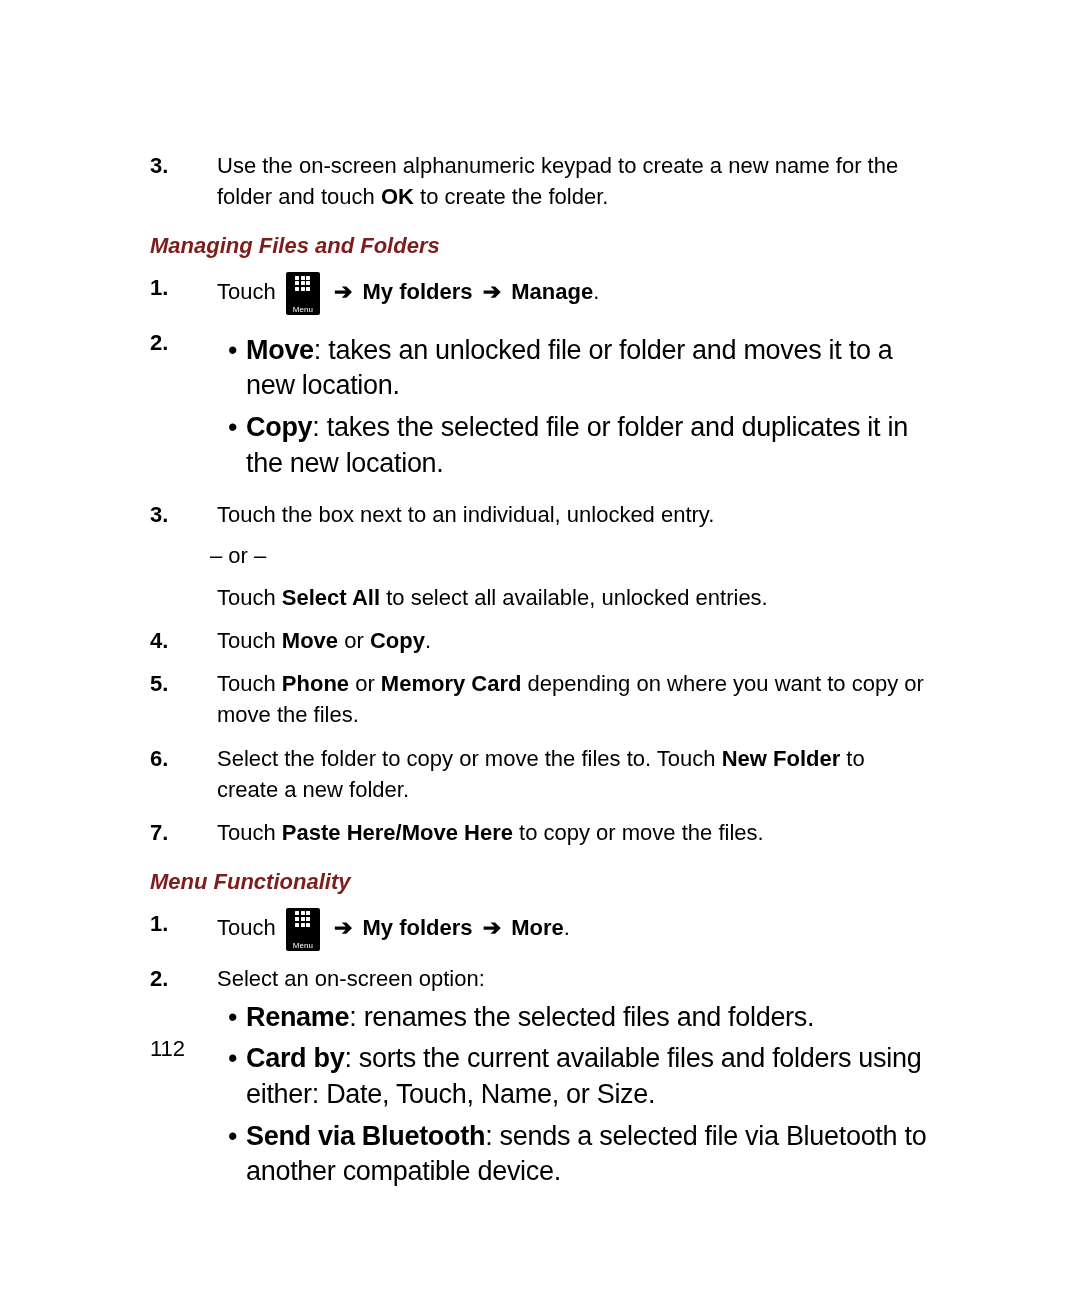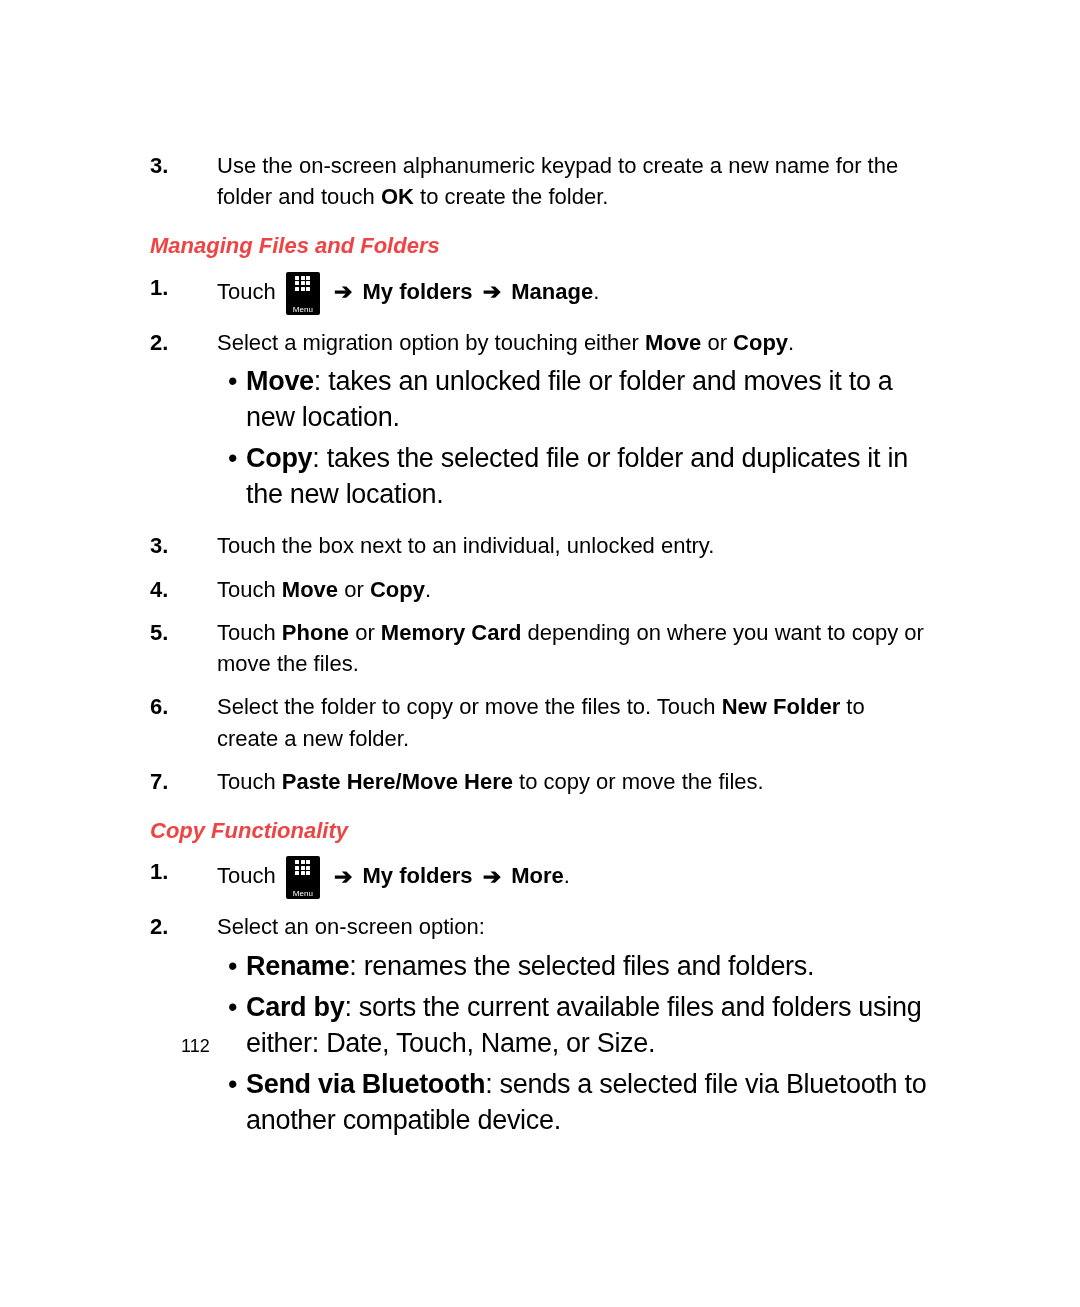--- a/index.html
+++ b/index.html
@@ -42,21 +42,21 @@
   ol.main-list > li > .li-body {
     flex: 1;
   }
   .li-body > p {
     margin: 0 0 6px 7px;
   }
   .li-body > p:last-child {
     margin-bottom: 0;
   }
   .section-heading {
-    color: #ef4444;
+    color: #7f1d1d;
     font-weight: bold;
     font-style: italic;
     font-family: Arial, Helvetica, sans-serif;
     font-size: 22px;
     margin: 18px 0 10px 0;
     letter-spacing: 0px;
   }
   .bullets {
     list-style: none;
     margin: 6px 0 0 0;
@@ -120,22 +120,21 @@
     line-height: 1;
   }
   .arrow {
     font-weight: bold;
     margin: 0 4px;
   }
   .page-number {
     position: absolute;
     left: 150px;
     top: 1036px;
-    font-size: 18px;
-    margin-left: 31px;
+    font-size: 22px;
   }
 </style>
 </head>
 <body>
 
 <div class="page">
   <div class="content">
 
     <ol class="main-list">
       <li>
@@ -162,38 +161,39 @@
               <span class="label">Menu</span>
             </span>
             <span class="arrow bold"> ➔ </span><span class="bold">My folders</span><span class="arrow bold"> ➔ </span><span class="bold">Manage</span><span>.</span>
           </p>
         </div>
       </li>
 
       <li>
         <span class="num">2.</span>
         <div class="li-body">
-          <p>
-            <span>Select a migration option by touching either </span><span class="bold">Move</span><span> or </span><span class="bold">Copy</span><span>.</span>
-          </p>
           <ul class="bullets">
             <li>
               <span class="condensed"><span class="bold">Move</span><span>: takes an unlocked file or folder and moves it to a new location.</span></span>
             </li>
             <li>
               <span class="condensed"><span class="bold">Copy</span><span>: takes the selected file or folder and duplicates it in the new location.</span></span>
             </li>
           </ul>
         </div>
       </li>
 
       <li>
         <span class="num">3.</span>
         <div class="li-body">
           <p>Touch the box next to an individual, unlocked entry.</p>
+          <p style="margin:10px 0;">– or –</p>
+          <p>
+            <span>Touch </span><span class="bold">Select All</span><span> to select all available, unlocked entries.</span>
+          </p>
         </div>
       </li>
 
       <li>
         <span class="num">4.</span>
         <div class="li-body">
           <p>
             <span>Touch </span><span class="bold">Move</span><span> or </span><span class="bold">Copy</span><span>.</span>
           </p>
         </div>
@@ -220,21 +220,21 @@
       <li>
         <span class="num">7.</span>
         <div class="li-body">
           <p>
             <span>Touch </span><span class="bold">Paste Here/Move Here</span><span> to copy or move the files.</span>
           </p>
         </div>
       </li>
     </ol>
 
-    <div class="section-heading">Copy Functionality</div>
+    <div class="section-heading">Menu Functionality</div>
 
     <ol class="main-list">
 
       <li>
         <span class="num">1.</span>
         <div class="li-body">
           <p>
             <span>Touch </span>
             <span class="menu-icon">
               <span class="dots"><span></span><span></span><span></span><br><span></span><span></span><span></span><br><span></span><span></span><span></span></span>

